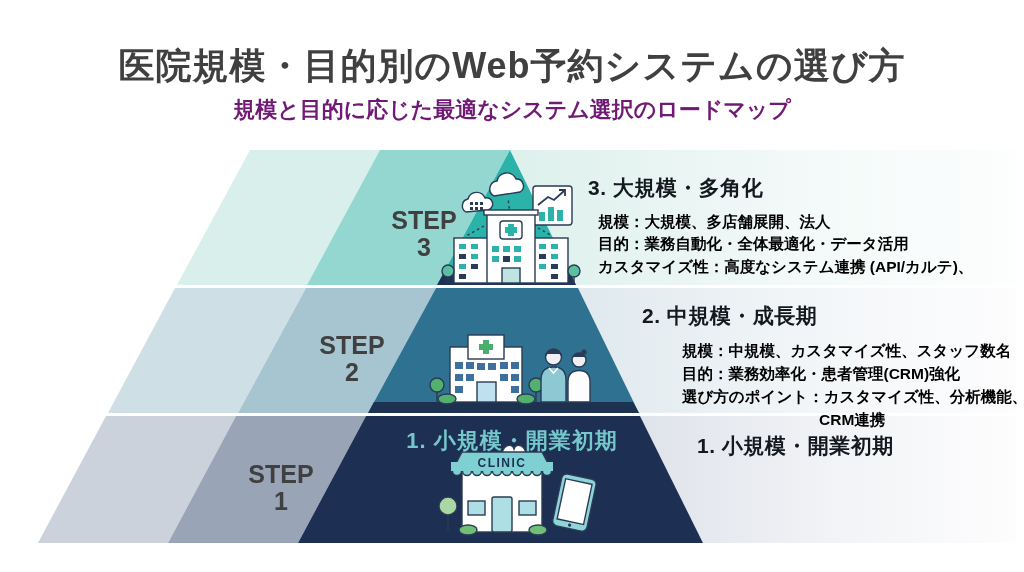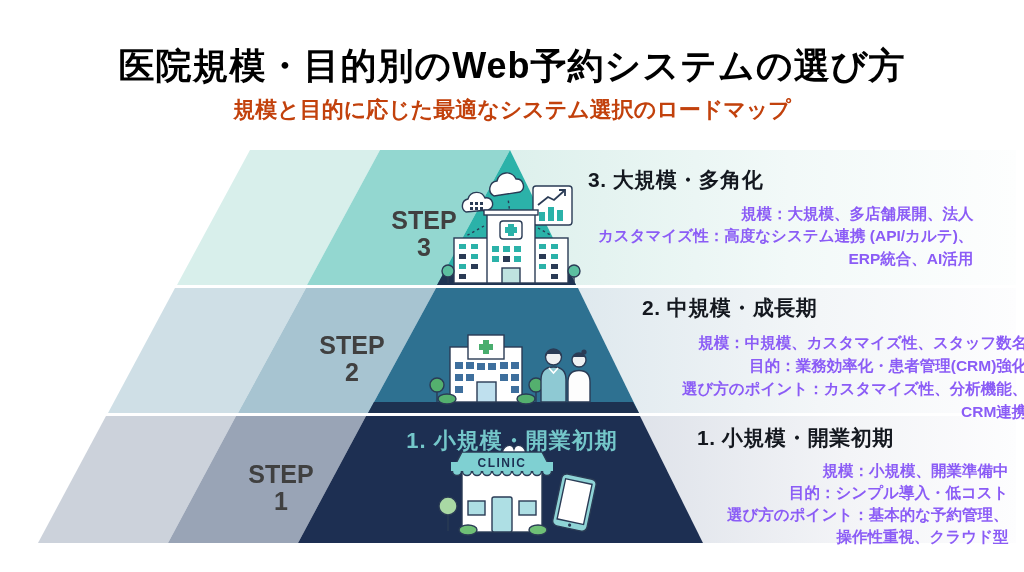--- a/index.html
+++ b/index.html
@@ -2,43 +2,43 @@
 <html><head>
 <meta charset="utf-8">
 <style>
   html,body{margin:0;padding:0;background:#fff;}
   .stage{
     position:relative;width:1024px;height:572px;overflow:hidden;background:#ffffff;
     font-family:"Liberation Sans","DejaVu Sans",sans-serif;
   }
   .title{
     position:absolute;left:0;top:42px;width:1024px;text-align:center;
-    font-size:36px;font-weight:bold;color:#000000;letter-spacing:1px;margin:0;
+    font-size:36px;font-weight:bold;color:#404040;letter-spacing:1px;margin:0;
   }
   .subtitle{
     position:absolute;left:0;top:95px;width:1024px;text-align:center;
-    font-size:22px;font-weight:bold;color:#c2410c;margin:0;
+    font-size:22px;font-weight:bold;color:#701a75;margin:0;
   }
   .pyr{position:absolute;left:0;top:0;}
   .step{
     position:absolute;width:90px;text-align:center;color:#404040;
     font-weight:bold;font-size:25px;line-height:27px;white-space:pre-line;
   }
   .step3{left:379px;top:207px;}
   .step2{left:307px;top:332px;}
   .step1{left:236px;top:461px;}
   .inner-heading{
     position:absolute;left:372px;top:426px;width:280px;text-align:center;
     color:#74c7ca;font-size:22px;font-weight:bold;letter-spacing:1px;
   }
-  .block{position:absolute;}
+  .block{position:absolute;margin-top:8px;}
   .block h2{
     margin:0;font-size:21px;font-weight:bold;color:#14181f;letter-spacing:0.5px;
   }
-  .block .lines{font-size:15.5px;font-weight:bold;color:#8b5cf6;text-align:right;}
+  .block .lines{font-size:15.5px;font-weight:bold;color:#000000;}
   .block .lines p{margin:0;white-space:nowrap;}
   .b3{left:588px;top:166px;}
   .b3 .lines{margin:9px 0 0 10px;line-height:22.4px;}
   .b3 .cont{padding-left:137px;}
   .b2{left:642px;top:294px;}
   .b2 .lines{margin:9px 0 0 40px;line-height:23px;}
   .b2 .cont{padding-left:137px;}
   .b1{left:697px;top:424px;}
   .b1 .lines{margin:8px 0 0 30px;line-height:22px;}
   .b1 .cont{padding-left:75px;}
@@ -248,38 +248,32 @@
   <div class="step step3"><span>STEP</span><br><span>3</span></div>
   <div class="step step2"><span>STEP</span><br><span>2</span></div>
   <div class="step step1"><span>STEP</span><br><span>1</span></div>
 
   <div class="inner-heading">1. 小規模・開業初期</div>
 
   <section class="block b3">
     <h2>3. 大規模・多角化</h2>
     <div class="lines">
       <p>規模：大規模、多店舗展開、法人</p>
+      <p>目的：業務自動化・全体最適化・データ活用</p>
       <p>カスタマイズ性：高度なシステム連携 (API/カルテ)、</p>
-      <p class="cont">ERP統合、AI活用</p>
     </div>
   </section>
 
   <section class="block b2">
     <h2>2. 中規模・成長期</h2>
     <div class="lines">
       <p>規模：中規模、カスタマイズ性、スタッフ数名</p>
       <p>目的：業務効率化・患者管理(CRM)強化</p>
       <p>選び方のポイント：カスタマイズ性、分析機能、</p>
       <p class="cont">CRM連携</p>
     </div>
   </section>
 
   <section class="block b1">
     <h2>1. 小規模・開業初期</h2>
-    <div class="lines">
-      <p>規模：小規模、開業準備中</p>
-      <p>目的：シンプル導入・低コスト</p>
-      <p>選び方のポイント：基本的な予約管理、</p>
-      <p class="cont">操作性重視、クラウド型</p>
-    </div>
   </section>
 
 </div>
 
 </body></html>

